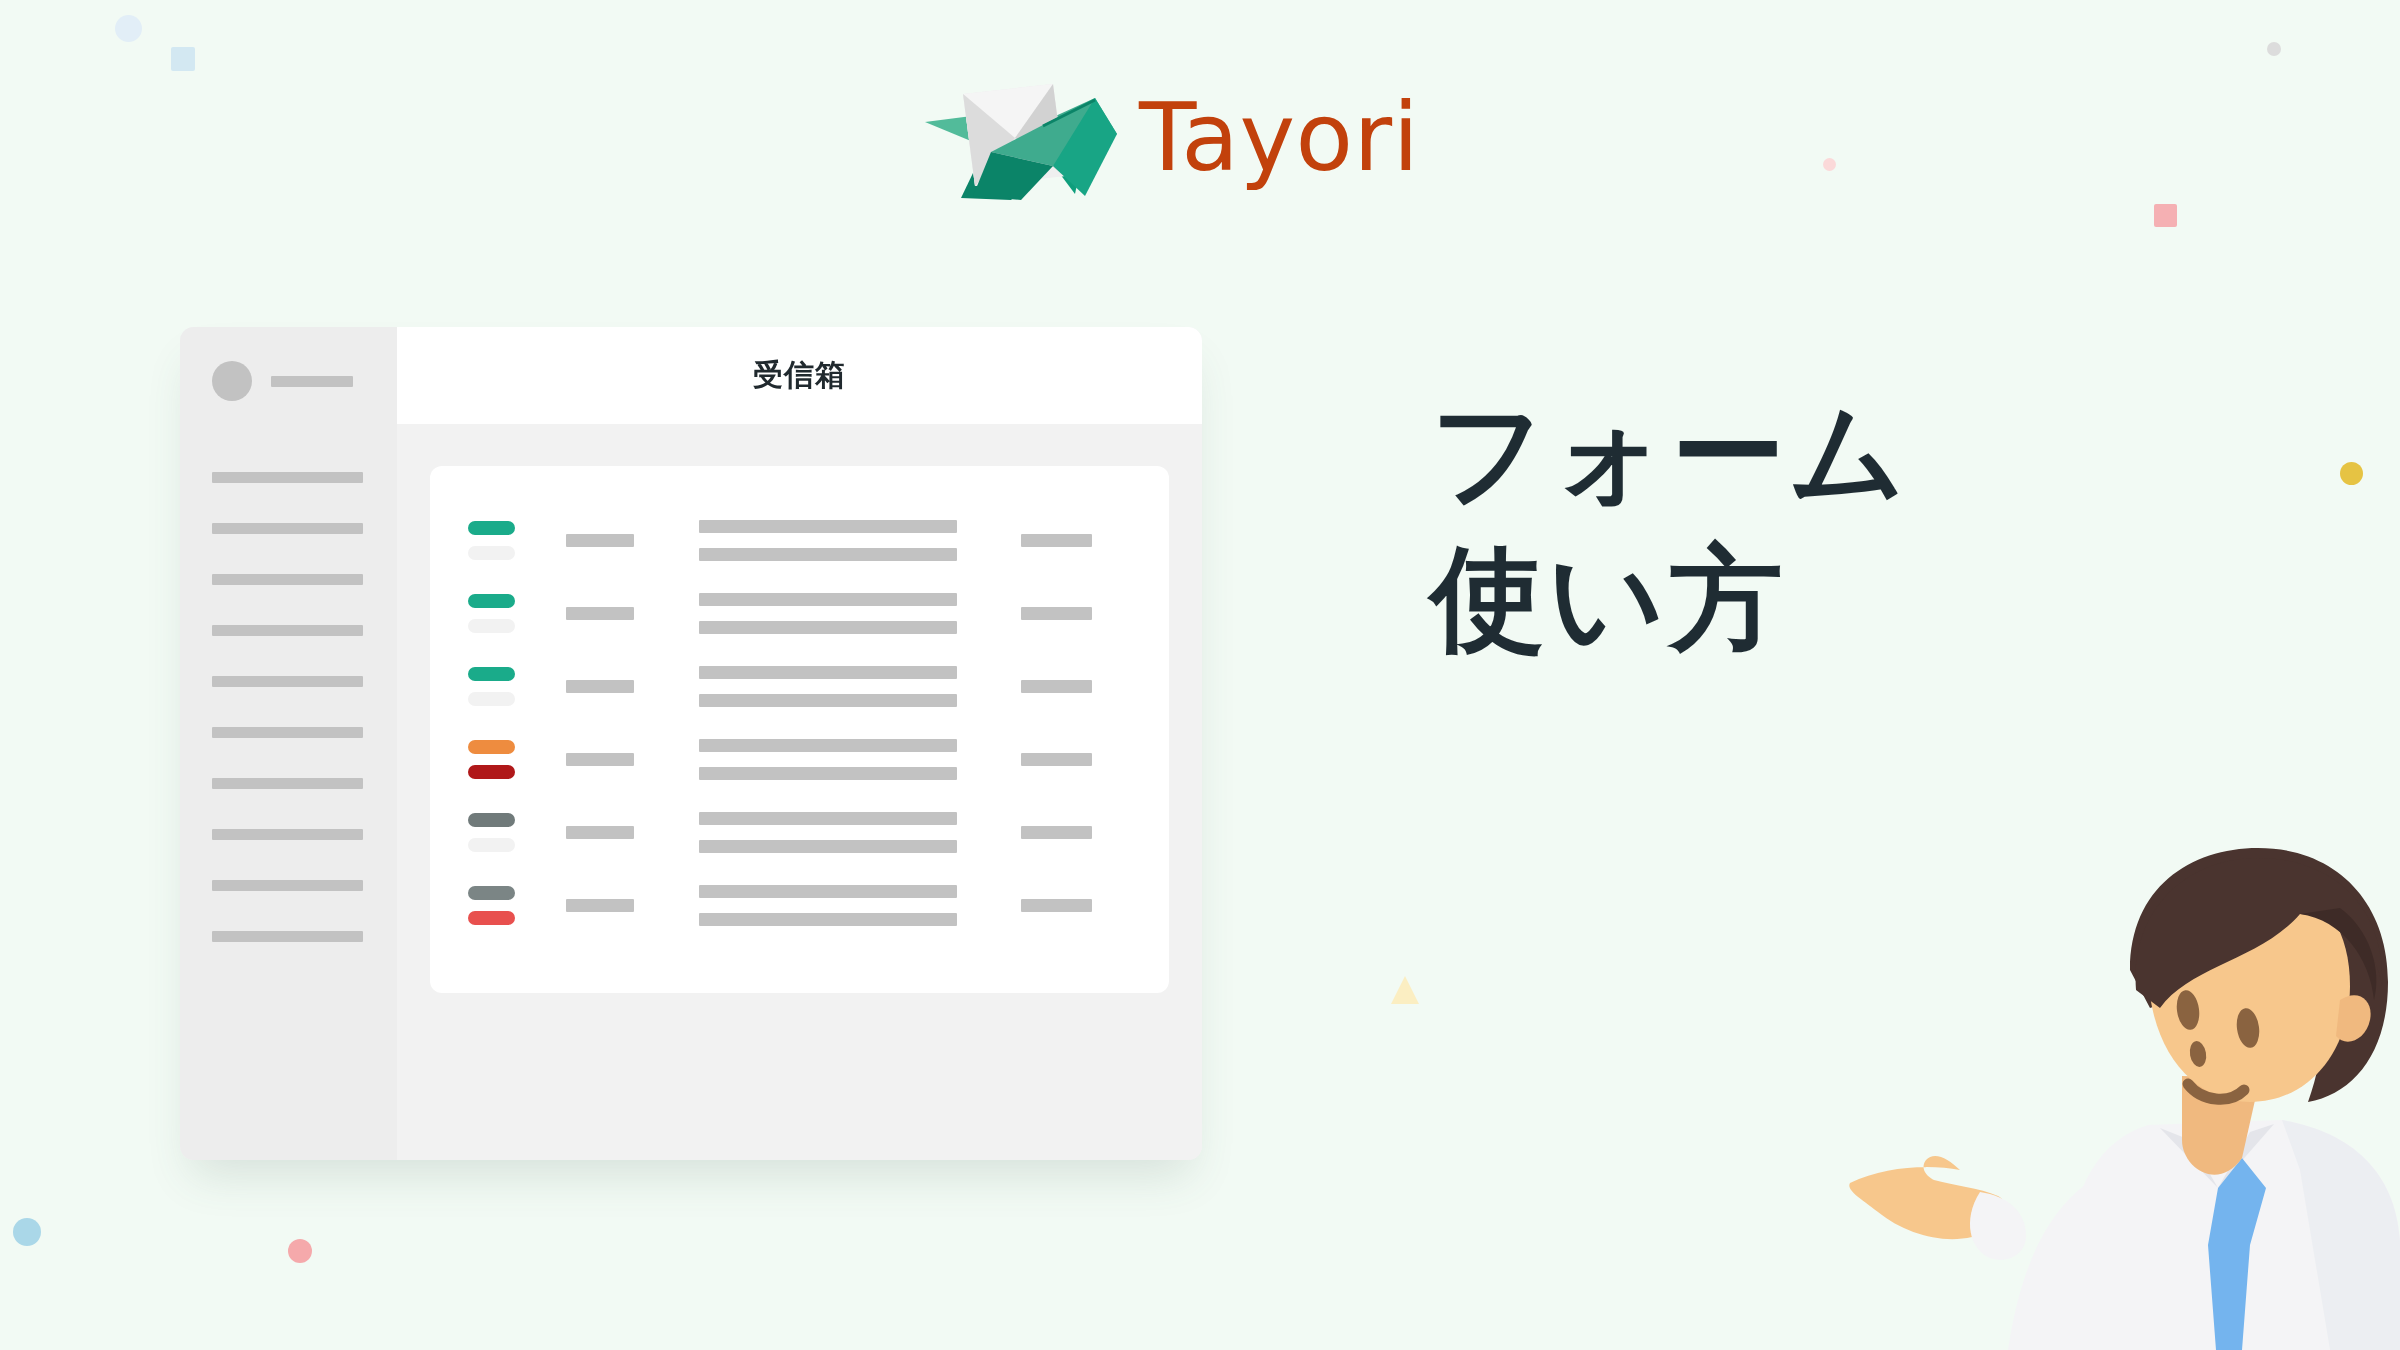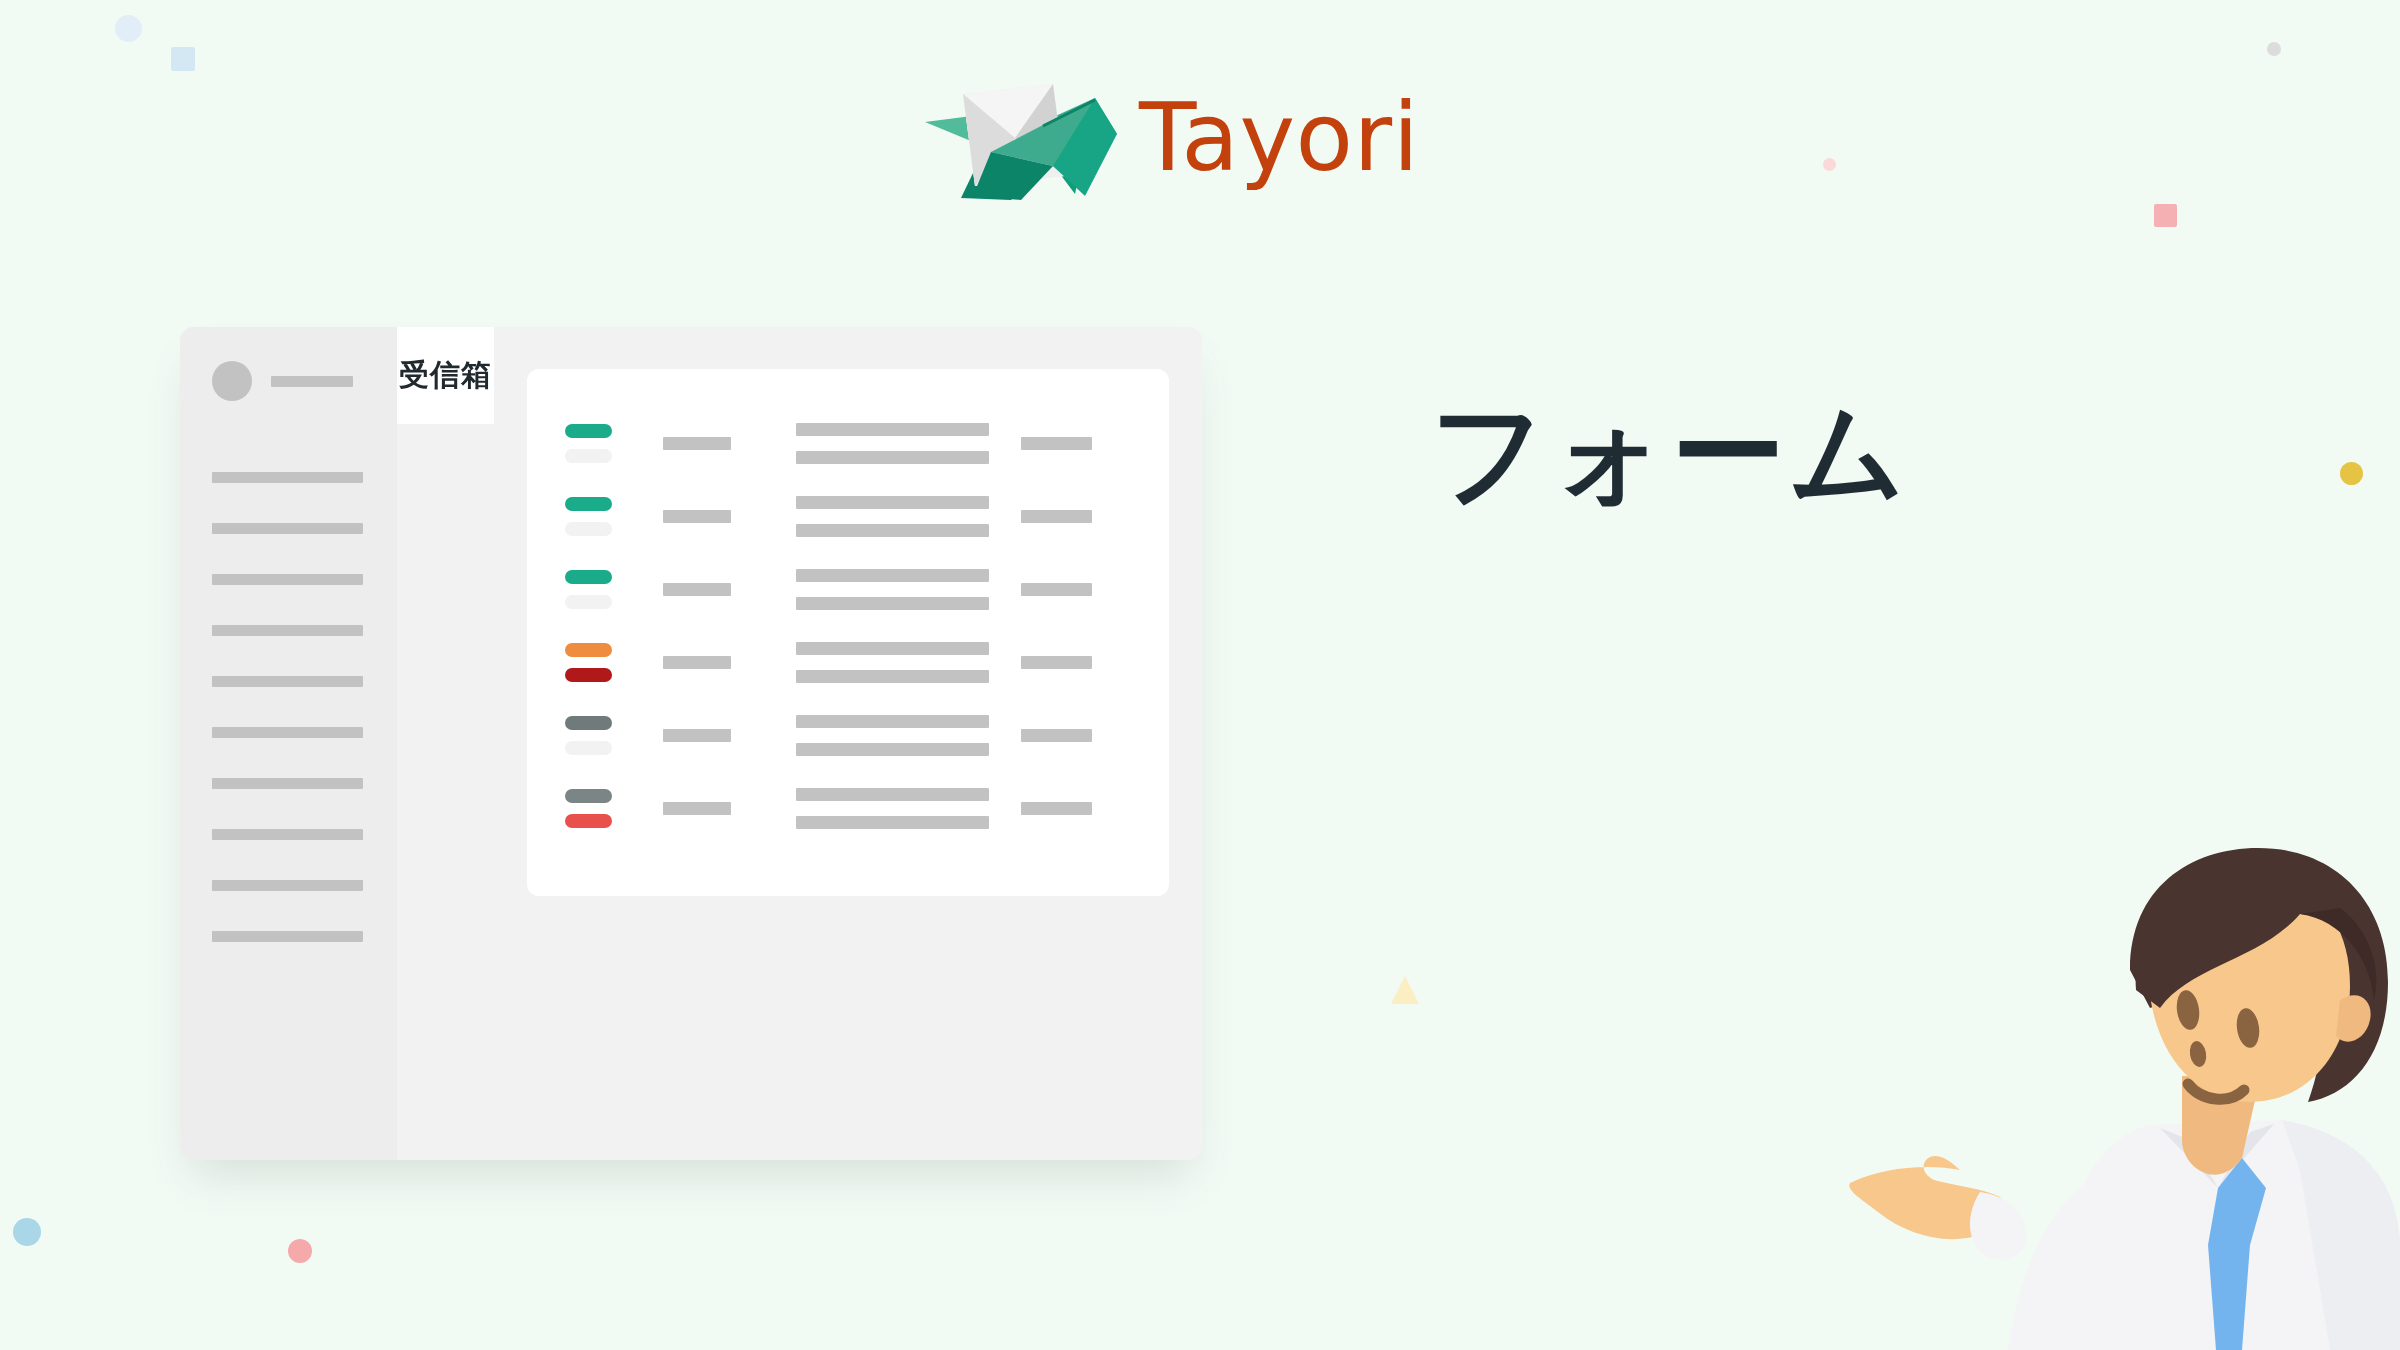--- a/index.html
+++ b/index.html
@@ -111,21 +111,21 @@
     width: 151px;
     height: 11px;
     border-radius: 1px;
     background: #c2c2c2;
     margin-bottom: 40px;
   }
 
   #app-main {
     flex: 1 1 auto;
     display: flex;
-    flex-direction: row;
+    flex-direction: column;
     background: #f2f2f2;
     min-width: 0;
   }
   #inbox-header {
     height: 97px;
     background: #ffffff;
     display: flex;
     align-items: center;
     justify-content: center;
     flex: 0 0 97px;
@@ -395,20 +395,21 @@
                 <div class="bar-c" style="background: rgb(194, 194, 194);"></div>
               </div>
             </div>
           </div>
       </div>
     </div>
   </div>
 
   <div id="headline" style="color: rgb(31, 44, 51);">
       <span class="hl-line">フォーム</span>
+      <span class="hl-line">使い方</span>
     </div>
 
   <div id="character">
     <svg viewBox="0 0 570 510" width="570" height="510" aria-hidden="true">
 
       <path d="M255 345 C 215 375, 190 430, 178 510 L 330 510 C 345 430, 370 385, 400 360 Z" fill="#f4f4f6"></path>
 
       <path d="M20 343 C 55 326, 100 324, 130 330 C 118 318, 104 311, 96 320 C 90 328, 96 336, 104 340
                C 122 345, 150 348, 168 356 C 180 362, 176 380, 160 390
                C 128 408, 80 398, 48 372 C 30 358, 16 350, 20 343 Z" fill="#f7c78c"></path>

